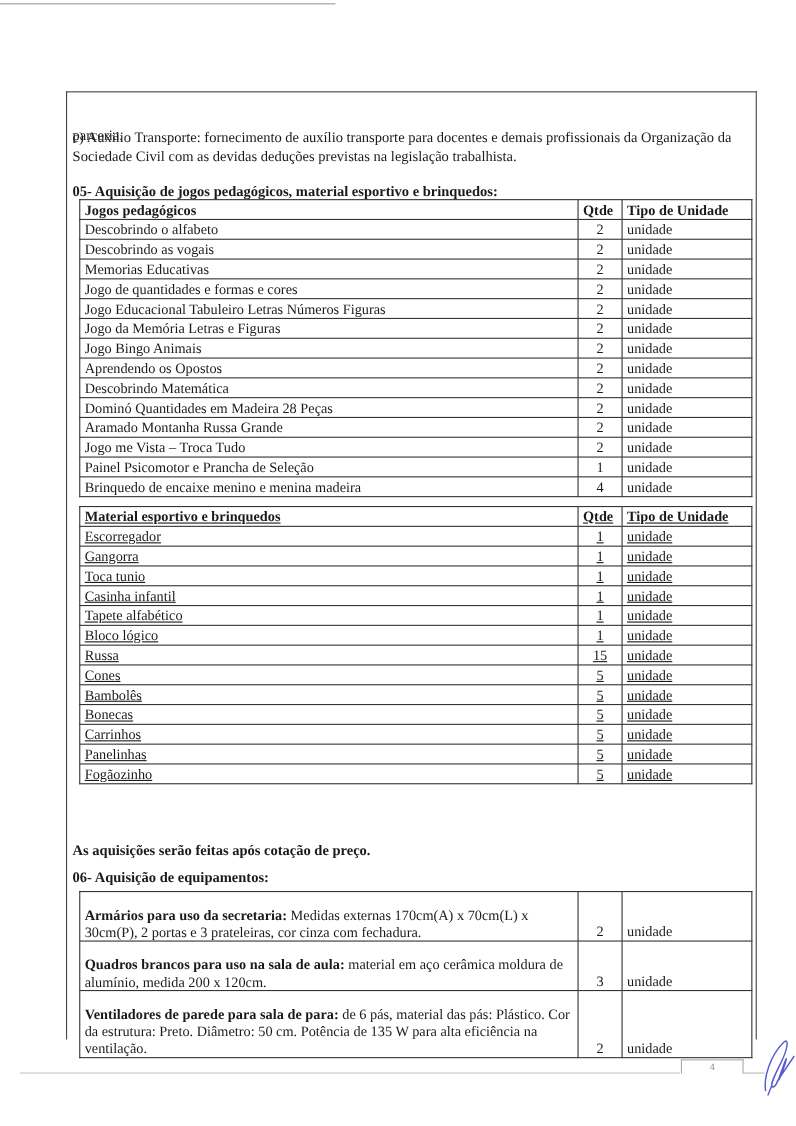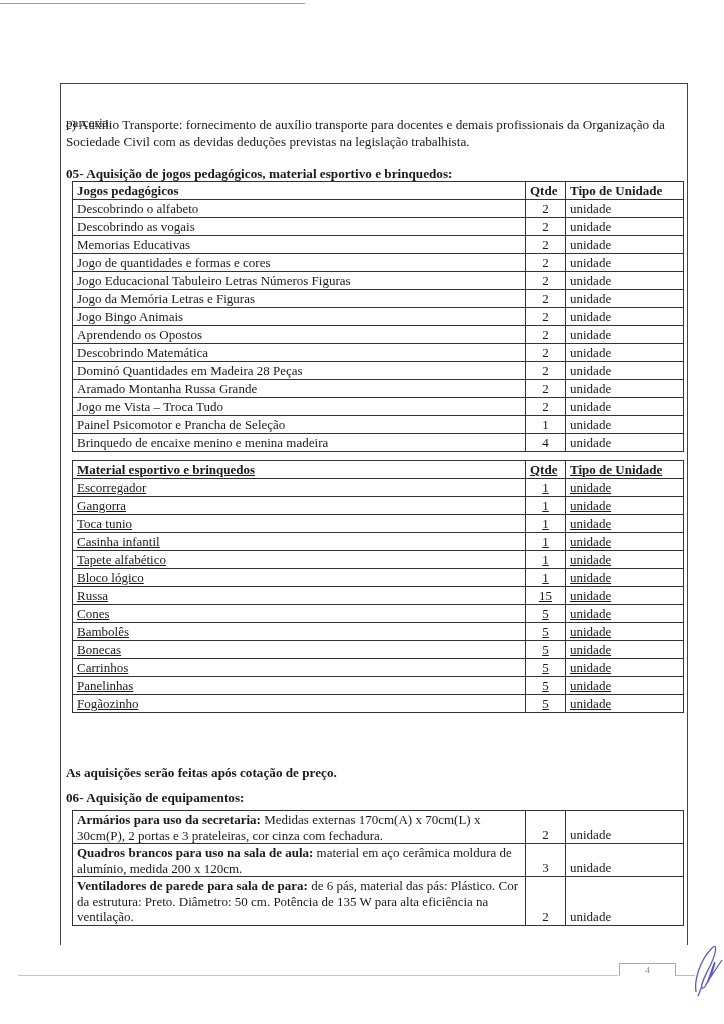--- a/index.html
+++ b/index.html
@@ -11,21 +11,21 @@
   .para { position: absolute; left: 66px; font-size: 13.2px; line-height: 17px; }
   .bold { font-weight: bold; }
   table.t { position: absolute; left: 72px; border-collapse: collapse; font-size: 13px; table-layout: fixed; }
   table.t td { border: 1px solid #333; padding: 0 4px; height: 17px; line-height: 16px; vertical-align: bottom; white-space: nowrap; }
   table.t col.c1 { width: 453px; }
   table.t col.c2 { width: 40px; }
   table.t col.c3 { width: 118px; }
   td.q { text-align: center; }
   td.h { font-weight: bold; margin-top: 44px; }
   td.hq { font-weight: bold; }
-  table.eq td.d { white-space: normal; line-height: 15.5px; padding-top: 1px; padding-bottom: 0; }
+  table.eq td.d { white-space: normal; line-height: 15.5px; padding-top: 13px; padding-bottom: 0; }
   .footer-line { position: absolute; left: 18px; top: 975px; width: 600px; height: 1px; background: #c4c4c4; }
   .page-tab { position: absolute; left: 619px; top: 963px; width: 55px; height: 12px;
               border: 1px solid #aaa; border-bottom: none; background: #fff; text-align: center;
               font-size: 9px; color: #888; line-height: 12px; }
   .tab-right-line { position: absolute; left: 675px; top: 975px; width: 20px; height: 1px; background: #bbb; }
   .signature { position: absolute; left: 688px; top: 940px; width: 40px; height: 60px; }
 </style>
 </head>
 <body>
 

